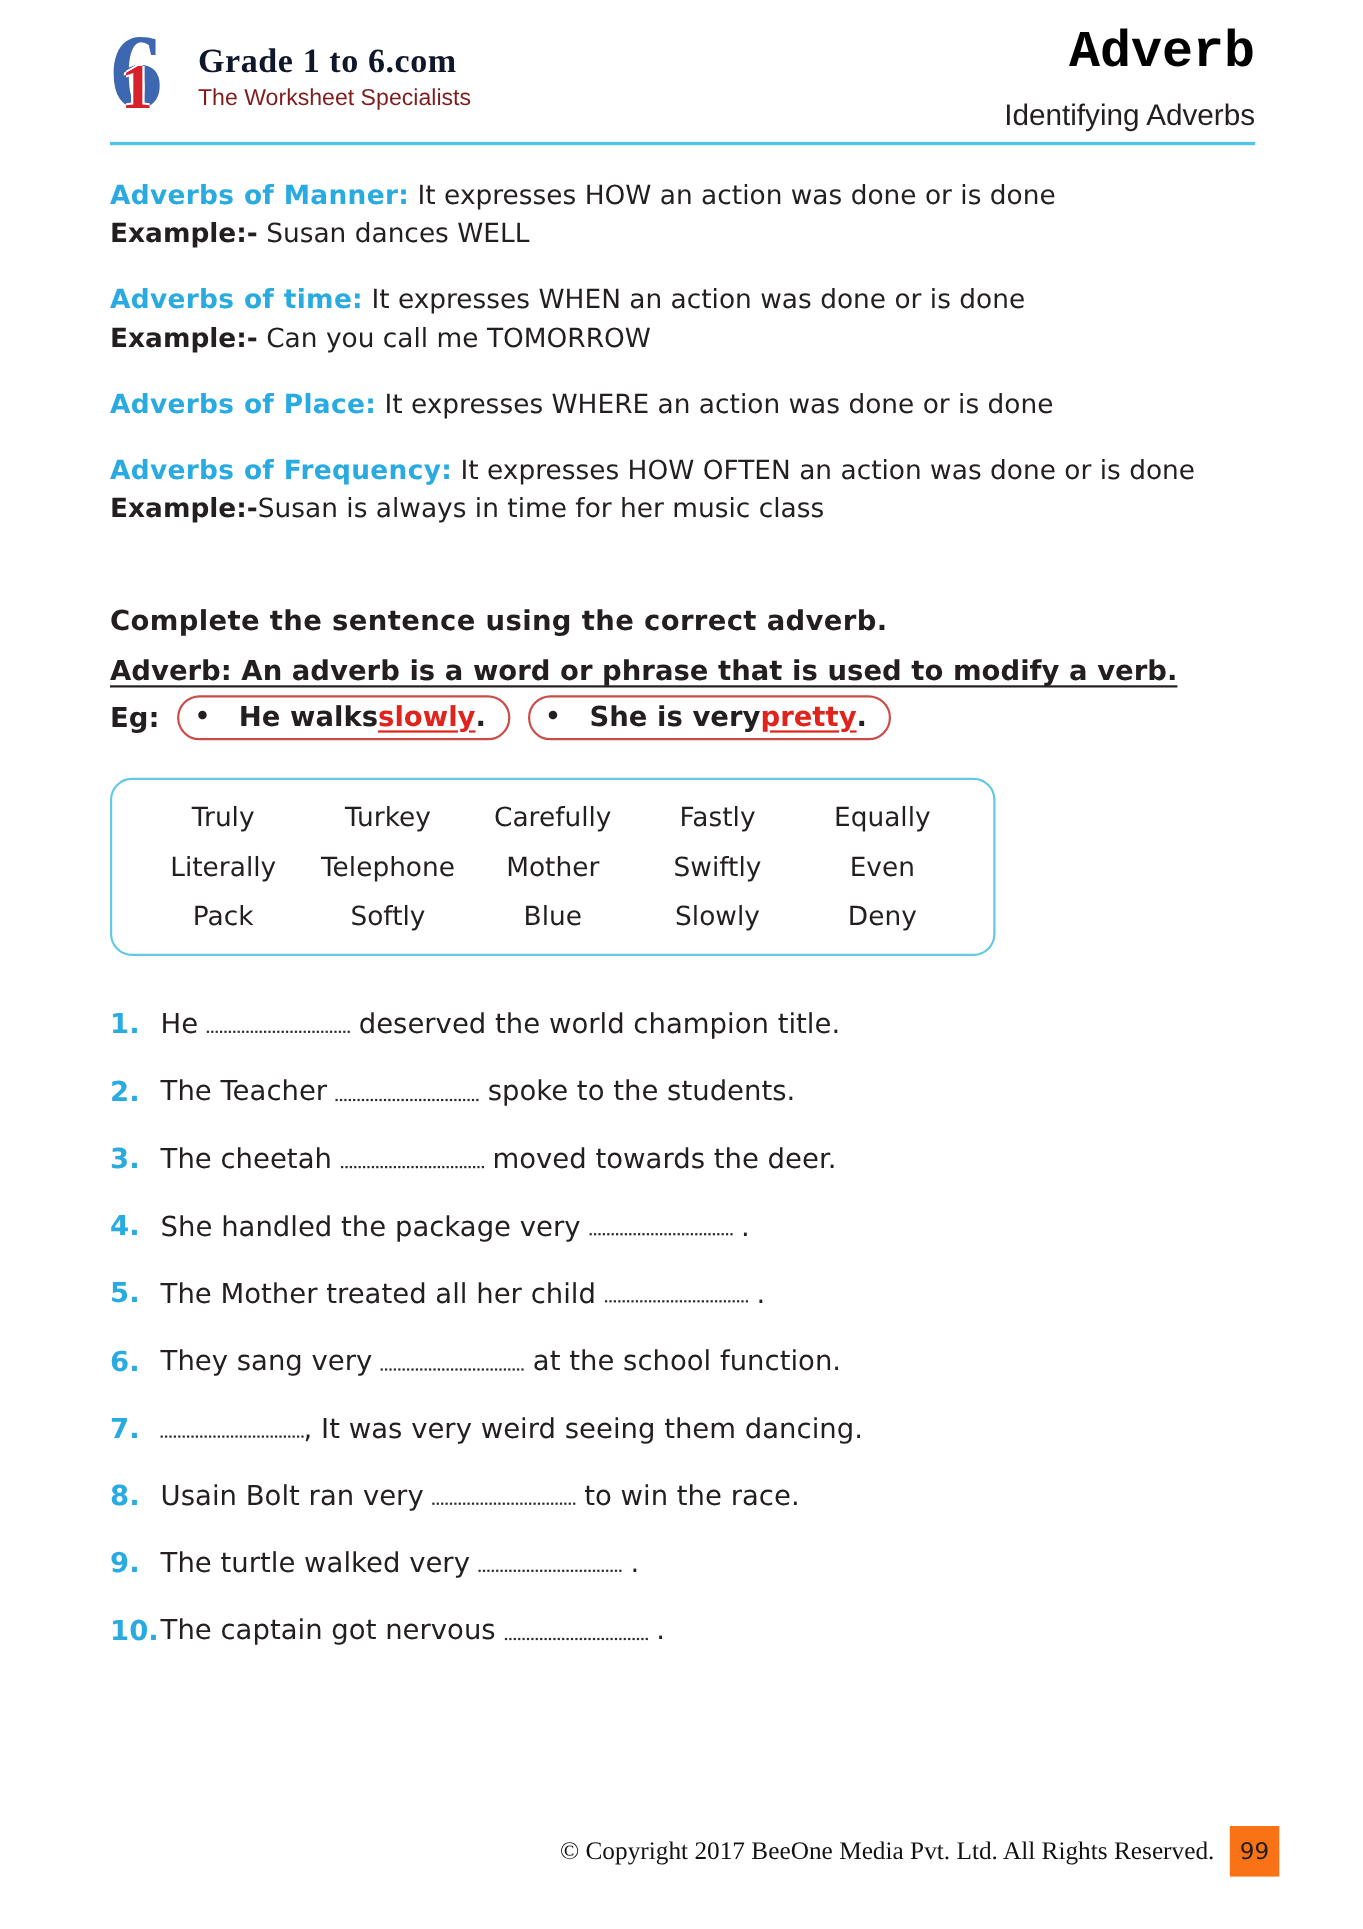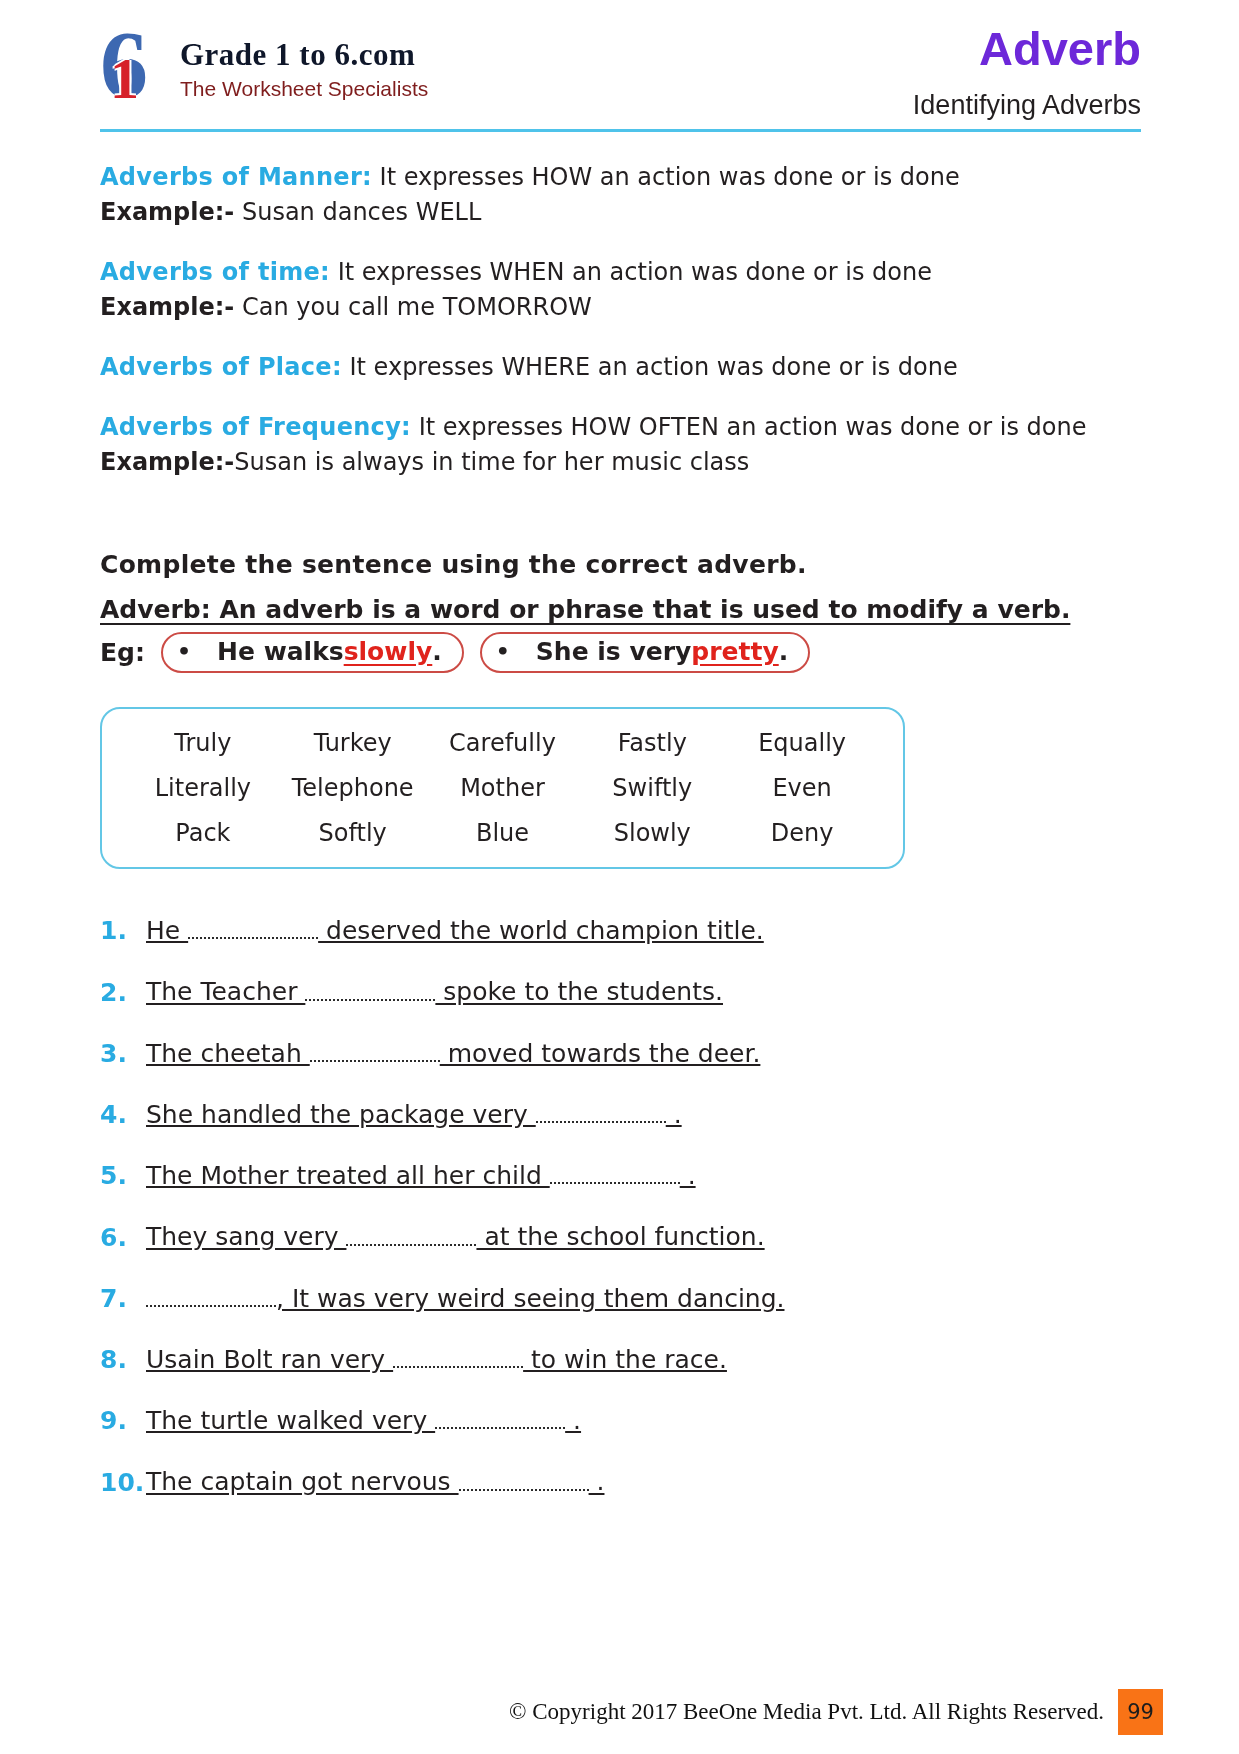--- a/index.html
+++ b/index.html
@@ -57,25 +57,25 @@
     letter-spacing: 0.5px;
   }
   .tagline {
     font-family: "Liberation Sans", sans-serif;
     font-size: 21px;
     color: #7f1d1d;
     margin-top: 4px;
   }
   .header-titles { text-align: right; padding-top: 2px; }
   .ws-title {
-    font-family: Liberation Sans, sans-serif;
+    font-family: Liberation Mono, monospace;
     font-weight: bold;
     font-size: 47px;
     line-height: 50px;
-    color: #6d28d9;
+    color: #000000;
   }
   .ws-subtitle {
     font-family: "Liberation Sans", sans-serif;
     font-size: 27px;
     color: #231F20;
     margin-top: 16px;
   }
   .header-rule {
     margin: 8px 98px 0 100px;
     border-bottom: 3px solid #4FC3EA;
@@ -135,40 +135,39 @@
     row-gap: 17px;
     font-size: 24px;
   }
   .word-bank span { text-align: center; }
   
   .questions { margin-top: 44px; }
   .question {
     font-size: 25px;
     line-height: 30px;
     margin-bottom: 28px;
-    text-decoration: underline;
   }
   .qnum {
     display: inline-block;
     width: 46px;
     color: #29ABE2;
     font-weight: bold;
   }
   .blank {
     display: inline-block;
     width: 130px;
     height: 1.05em;
     border-bottom: 2.5px dotted #2a2a2a;
     vertical-align: baseline;
   }
   
   .footer {
     position: absolute;
     right: 76px;
-    bottom: 19px;
+    bottom: 48px;
     display: flex;
     align-items: center;
   }
   .copyright {
     font-family: "Liberation Serif", serif;
     font-size: 23px;
     color: #111;
     margin-right: 14px;
   }
   .page-badge {

